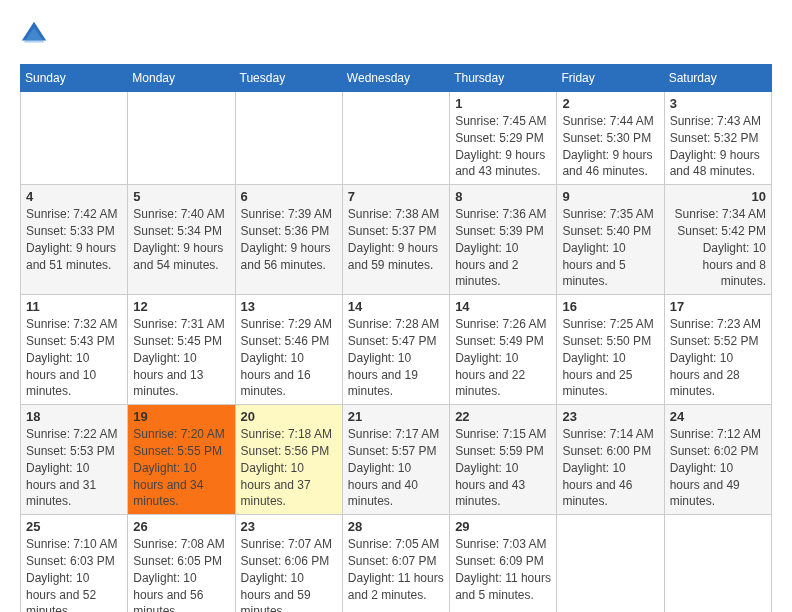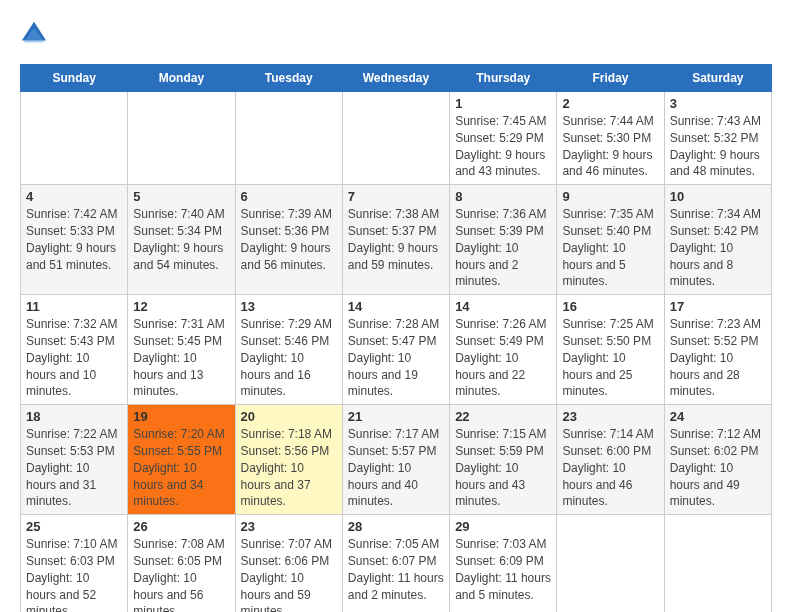--- a/index.html
+++ b/index.html
@@ -49,23 +49,23 @@
     }
     .calendar-table {
       width: 100%;
       border-collapse: collapse;
       font-size: 11px;
     }
     .calendar-table th {
       background-color: #2a6fbd;
       color: #fff;
       padding: 6px 4px;
-      text-align: center;
+      text-align: left;
       font-size: 12px;
-      font-weight: bold;
+      font-weight: normal;
       border: 1px solid #2a6fbd;
     }
     .calendar-table td {
       border: 1px solid #ccc;
       vertical-align: top;
       padding: 4px 5px;
       width: 107px;
       min-height: 80px;
       height: 80px;
       background: #fff;
@@ -158,21 +158,21 @@
           <div class="day-info">Sunrise: 7:38 AM<br>Sunset: 5:37 PM<br>Daylight: 9 hours and 59 minutes.</div>
         </td>
         <td style="background: rgb(245, 245, 245);">
           <span class="day-number">8</span>
           <div class="day-info">Sunrise: 7:36 AM<br>Sunset: 5:39 PM<br>Daylight: 10 hours and 2 minutes.</div>
         </td>
         <td style="background: rgb(245, 245, 245);">
           <span class="day-number">9</span>
           <div class="day-info">Sunrise: 7:35 AM<br>Sunset: 5:40 PM<br>Daylight: 10 hours and 5 minutes.</div>
         </td>
-        <td style="background: rgb(245, 245, 245);">
+        <td style="background: rgb(245, 245, 245); text-align: right;">
           <span class="day-number">10</span>
           <div class="day-info">Sunrise: 7:34 AM<br>Sunset: 5:42 PM<br>Daylight: 10 hours and 8 minutes.</div>
         </td>
       </tr>
       <tr>
         <td>
           <span class="day-number">11</span>
           <div class="day-info">Sunrise: 7:32 AM<br>Sunset: 5:43 PM<br>Daylight: 10 hours and 10 minutes.</div>
         </td>
         <td>

